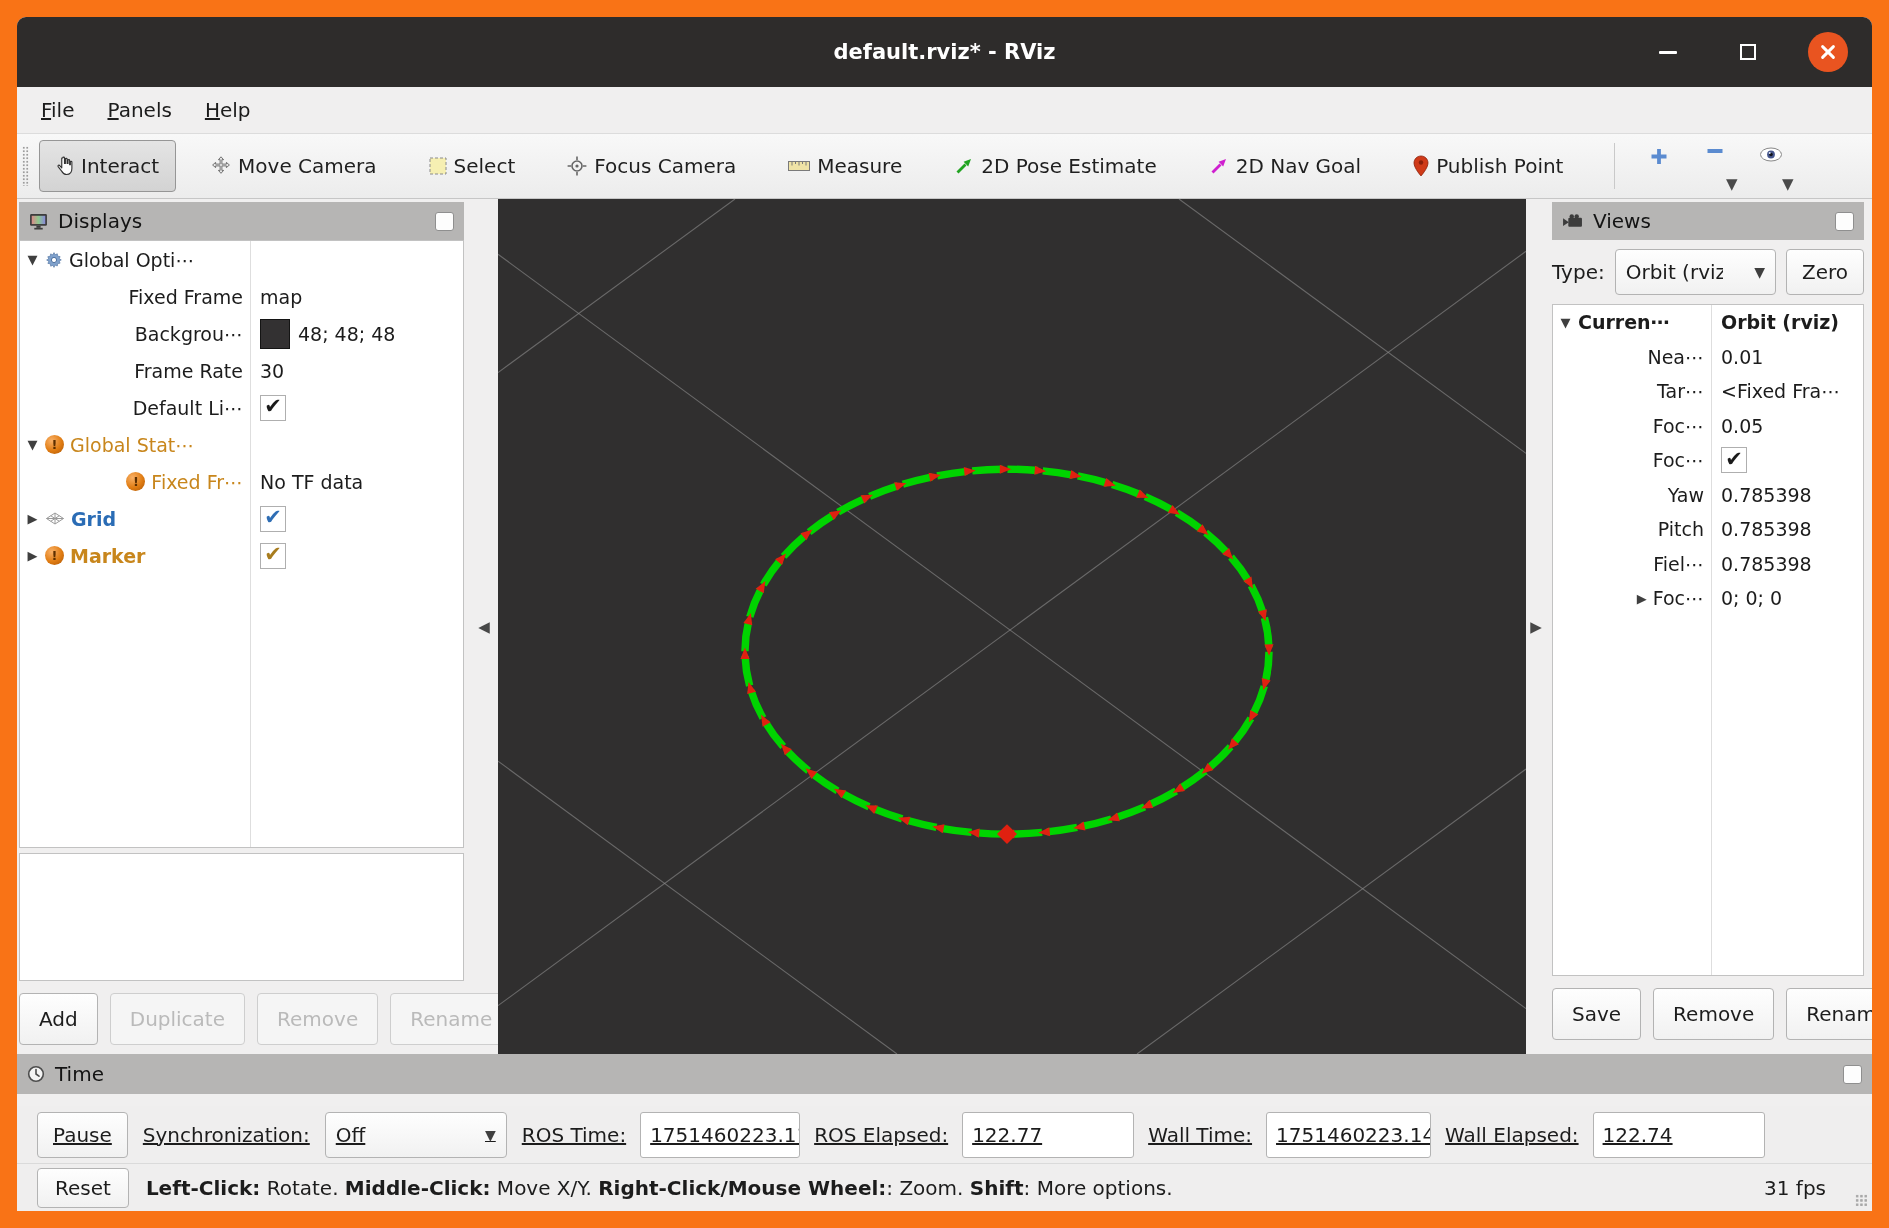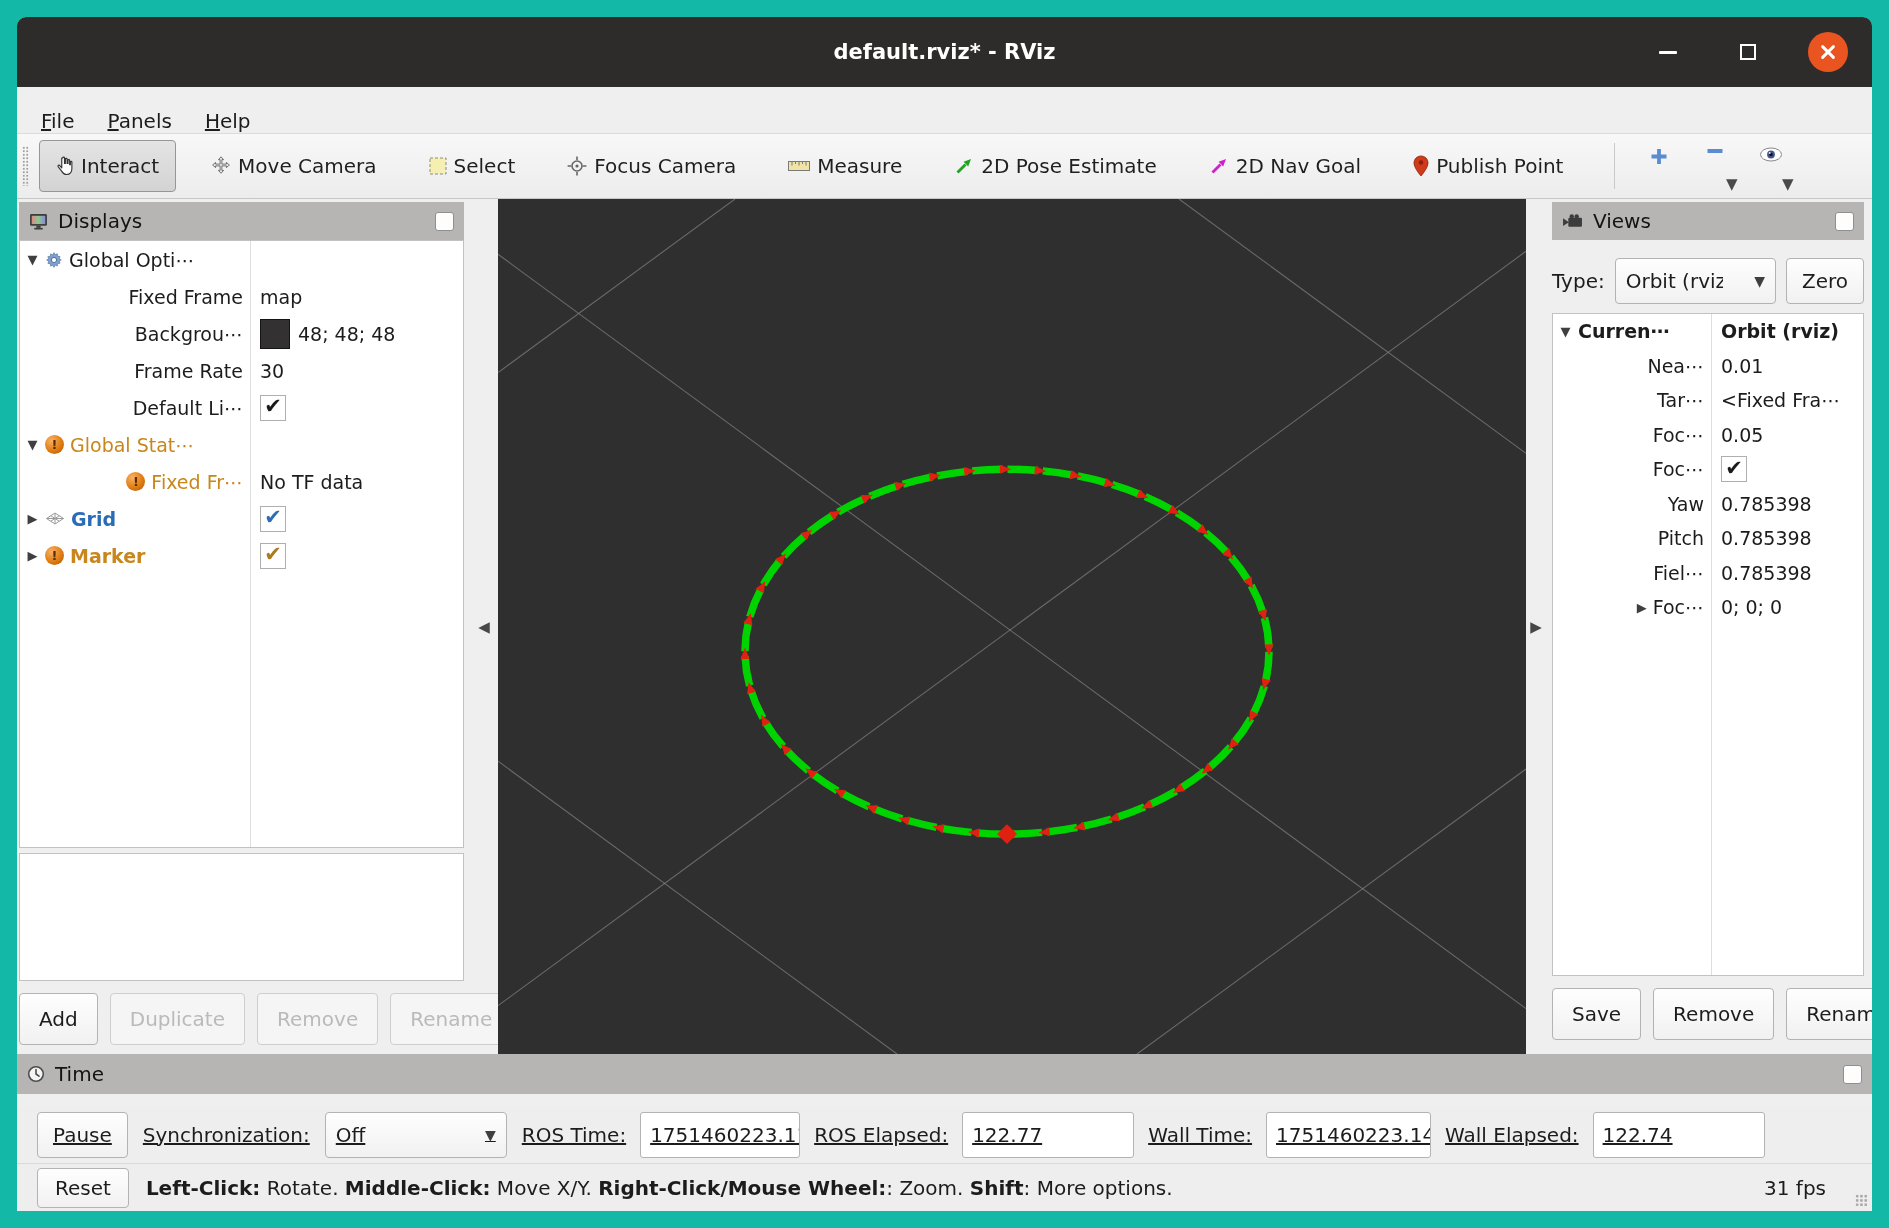--- a/index.html
+++ b/index.html
@@ -1,30 +1,30 @@
 <!DOCTYPE html>
 <html><head>
 <meta charset="utf-8">
 <style>
   html,body{margin:0;padding:0;background:#000;}
   *{box-sizing:border-box;}
-  .screen{width:1889px;height:1228px;background:#14b8a6;padding:17px;font-family:"DejaVu Sans","Liberation Sans",sans-serif;color:#1c1c1c;}
+  .screen{width:1889px;height:1228px;background:#f97316;padding:17px;font-family:"DejaVu Sans","Liberation Sans",sans-serif;color:#1c1c1c;}
   .window{width:1855px;height:1194px;display:flex;flex-direction:column;border-radius:9px 9px 0 0;overflow:hidden;background:#f0efef;}
 
   
   .titlebar{height:70px;flex:none;background:#2e2c2b;position:relative;display:flex;align-items:center;justify-content:center;}
   .title{color:#fff;font-size:21px;font-weight:bold;}
   .win-controls{position:absolute;right:24px;top:0;height:100%;display:flex;align-items:center;gap:40px;}
   .win-btn{display:flex;align-items:center;justify-content:center;width:40px;height:40px;cursor:default;}
   .min-glyph{width:18px;height:3px;background:#fff;border-radius:1px;}
   .max-glyph{width:16px;height:16px;border:2px solid #fff;}
   .win-close{border-radius:50%;background:#E95420;}
 
   
-  .menubar{height:46px;flex:none;display:flex;align-items:flex-end;gap:33px;padding-left:24px;background:#f0efef;font-size:20px;}
+  .menubar{height:46px;flex:none;display:flex;align-items:center;gap:33px;padding-left:24px;background:#f0efef;font-size:20px;}
   .menu-item{display:block;}
   .menu-item::first-letter{text-decoration:underline;}
 
   
   .toolbar{height:66px;flex:none;display:flex;align-items:center;background:linear-gradient(#f8f8f8,#ececec);border-top:1px solid #dcdcdc;border-bottom:1px solid #c6c6c6;padding:0 3px;}
   .tb-handle{width:7px;height:40px;margin:0 10px 0 2px;background-image:radial-gradient(#9c9c9c 1px,transparent 1.2px);background-size:3.5px 3.5px;}
   .tb-tools{display:flex;align-items:center;}
   .tool-btn{display:flex;align-items:center;gap:7px;height:52px;padding:0 16px;margin-right:18px;font-size:20px;color:#1f1f1f;border:1px solid transparent;border-radius:4px;white-space:nowrap;}
   .tool-btn.selected{background:linear-gradient(#e4e4e4,#d3d3d3);border:1px solid #969696;}
   .tb-sep{width:1px;height:46px;background:#c9c9c9;margin:0 16px;}
@@ -73,21 +73,21 @@
   .viewport{flex:1;min-width:0;background:#302f2f;position:relative;}
   .viewport svg{position:absolute;inset:0;width:100%;height:100%;display:block;}
 
   
   .btn{height:52px;display:inline-flex;align-items:center;justify-content:center;padding:0 19px;font-size:20px;font-family:inherit;background:linear-gradient(#fefefe,#f1f1f1);border:1px solid #b3b3b3;border-radius:4px;color:#1d1d1d;white-space:nowrap;}
   .btn.disabled{color:#bababa;border-color:#cecece;background:#f5f5f5;}
   .btn-mid{height:46px;padding:0 15px;}
   .btn-small{height:40px;padding:0 17px;}
   .dropdown{height:46px;display:flex;align-items:center;gap:6px;padding:0 10px;background:linear-gradient(#fefefe,#f1f1f1);border:1px solid #b3b3b3;border-radius:4px;font-size:20px;}
   .dd-arrow{color:#3f3f3f;font-size:14px;margin-left:auto;}
-  .type-row{display:flex;align-items:center;gap:10px;margin:18px 0 7px 0;font-size:20px;flex:none;}
+  .type-row{display:flex;align-items:center;gap:10px;margin:9px 0 7px 0;font-size:20px;flex:none;}
   .type-dd{flex:1;min-width:0;}
   .type-value{max-width:97px;overflow:hidden;white-space:nowrap;display:inline-block;}
 
   
   .time-panel{flex:none;display:flex;flex-direction:column;gap:12px;}
   .time-header{height:40px;}
   .time-content{height:57px;display:flex;align-items:center;gap:15px;padding:16px 20px;background:#efeeee;font-size:20px;text-decoration:underline;}
   .sync-dd{width:182px;flex:none;}
   .time-fields{display:flex;align-items:center;gap:14px;}
   .field-box{height:46px;background:#fff;border:1px solid #b3b3b3;border-radius:3px;display:flex;align-items:center;padding:0 9px;font-size:20px;white-space:nowrap;overflow:hidden;}

